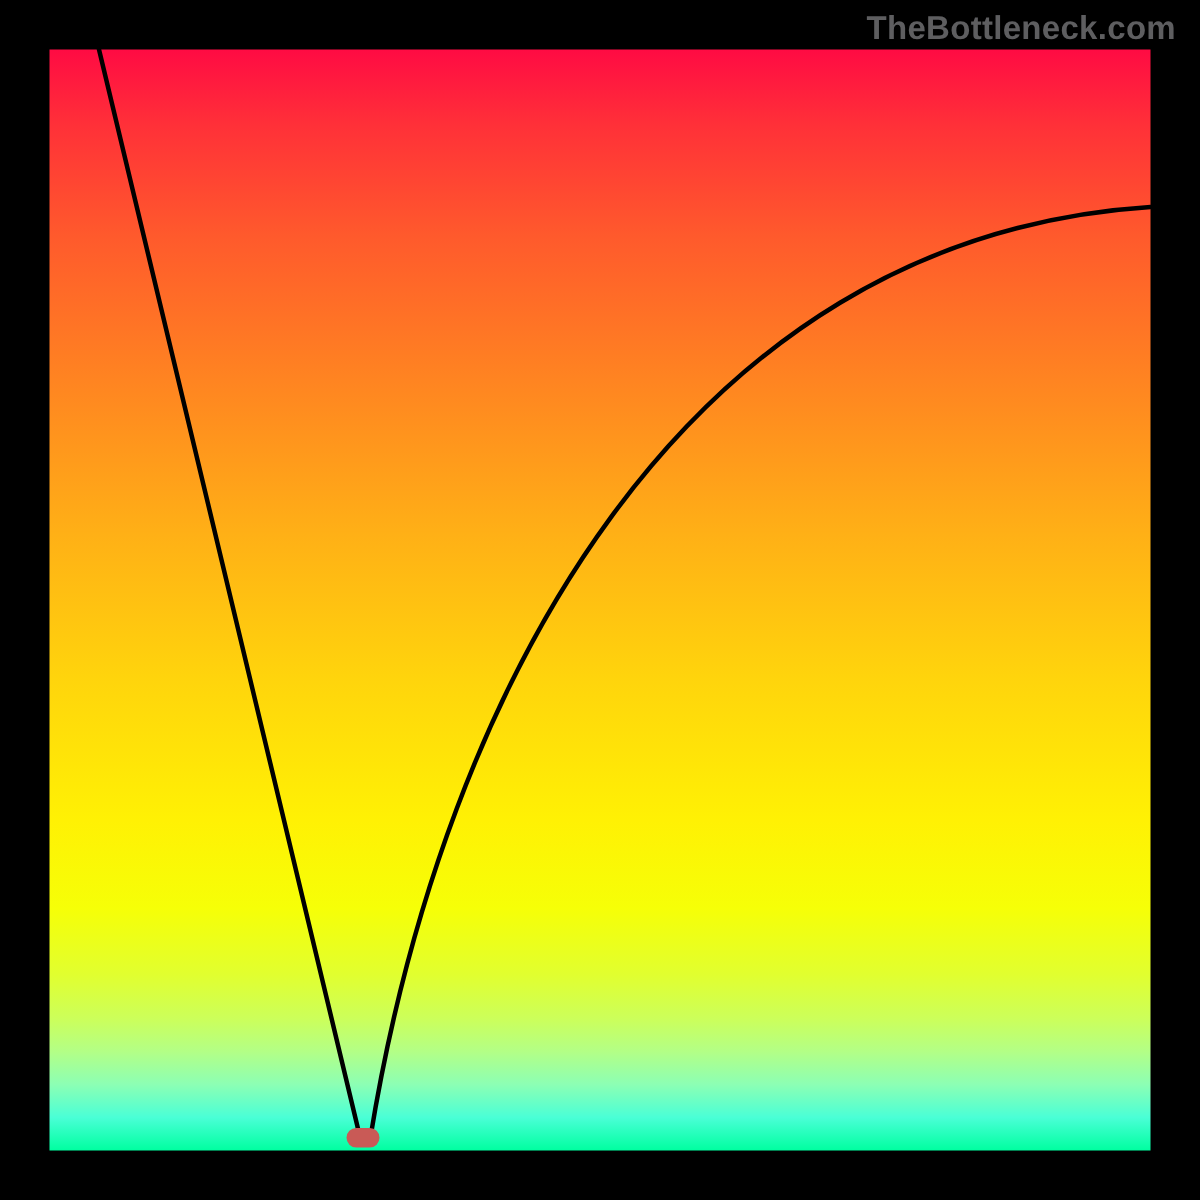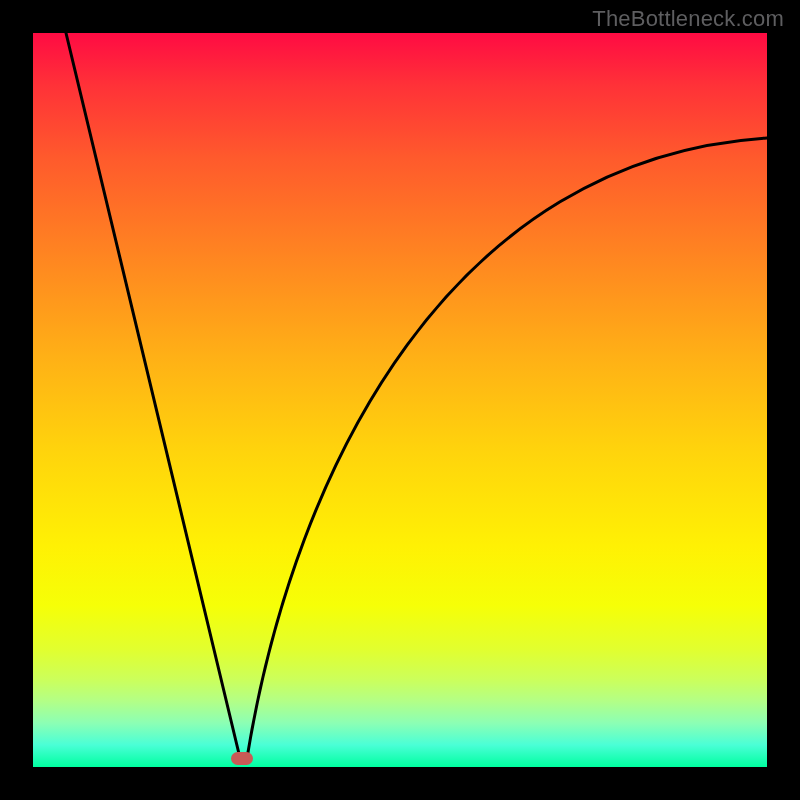--- a/index.html
+++ b/index.html
@@ -41,21 +41,21 @@
       #4affd6 97%,
       #00ffa0 100%
     );
   }
   .watermark {
     position: absolute;
     top: 6px;
     right: 16px;
     color: #5e5e60;
     font-size: 22px;
-    font-weight: 400;
+    font-weight: 700;
     letter-spacing: 0.2px;
     user-select: none;
   }
   svg.curve {
     position: absolute;
     left: 0;
     top: 0;
     width: 734px;
     height: 734px;
     overflow: visible;

